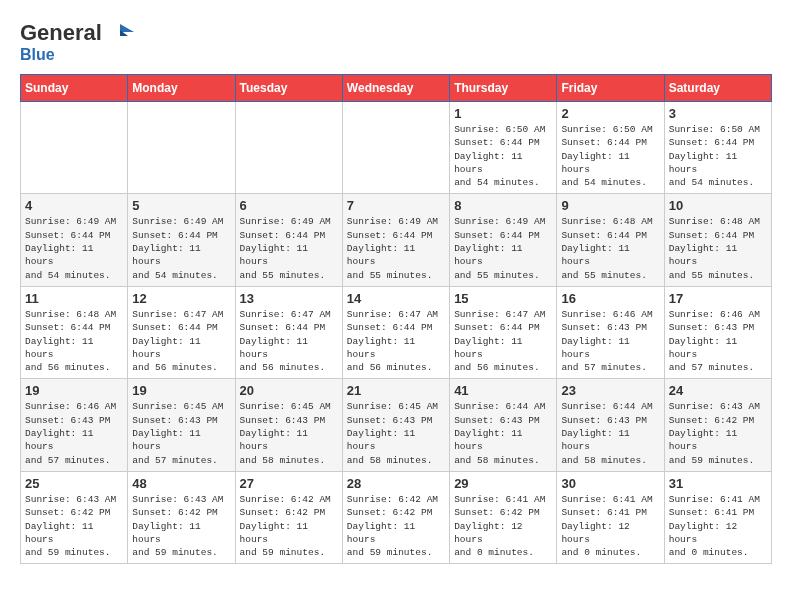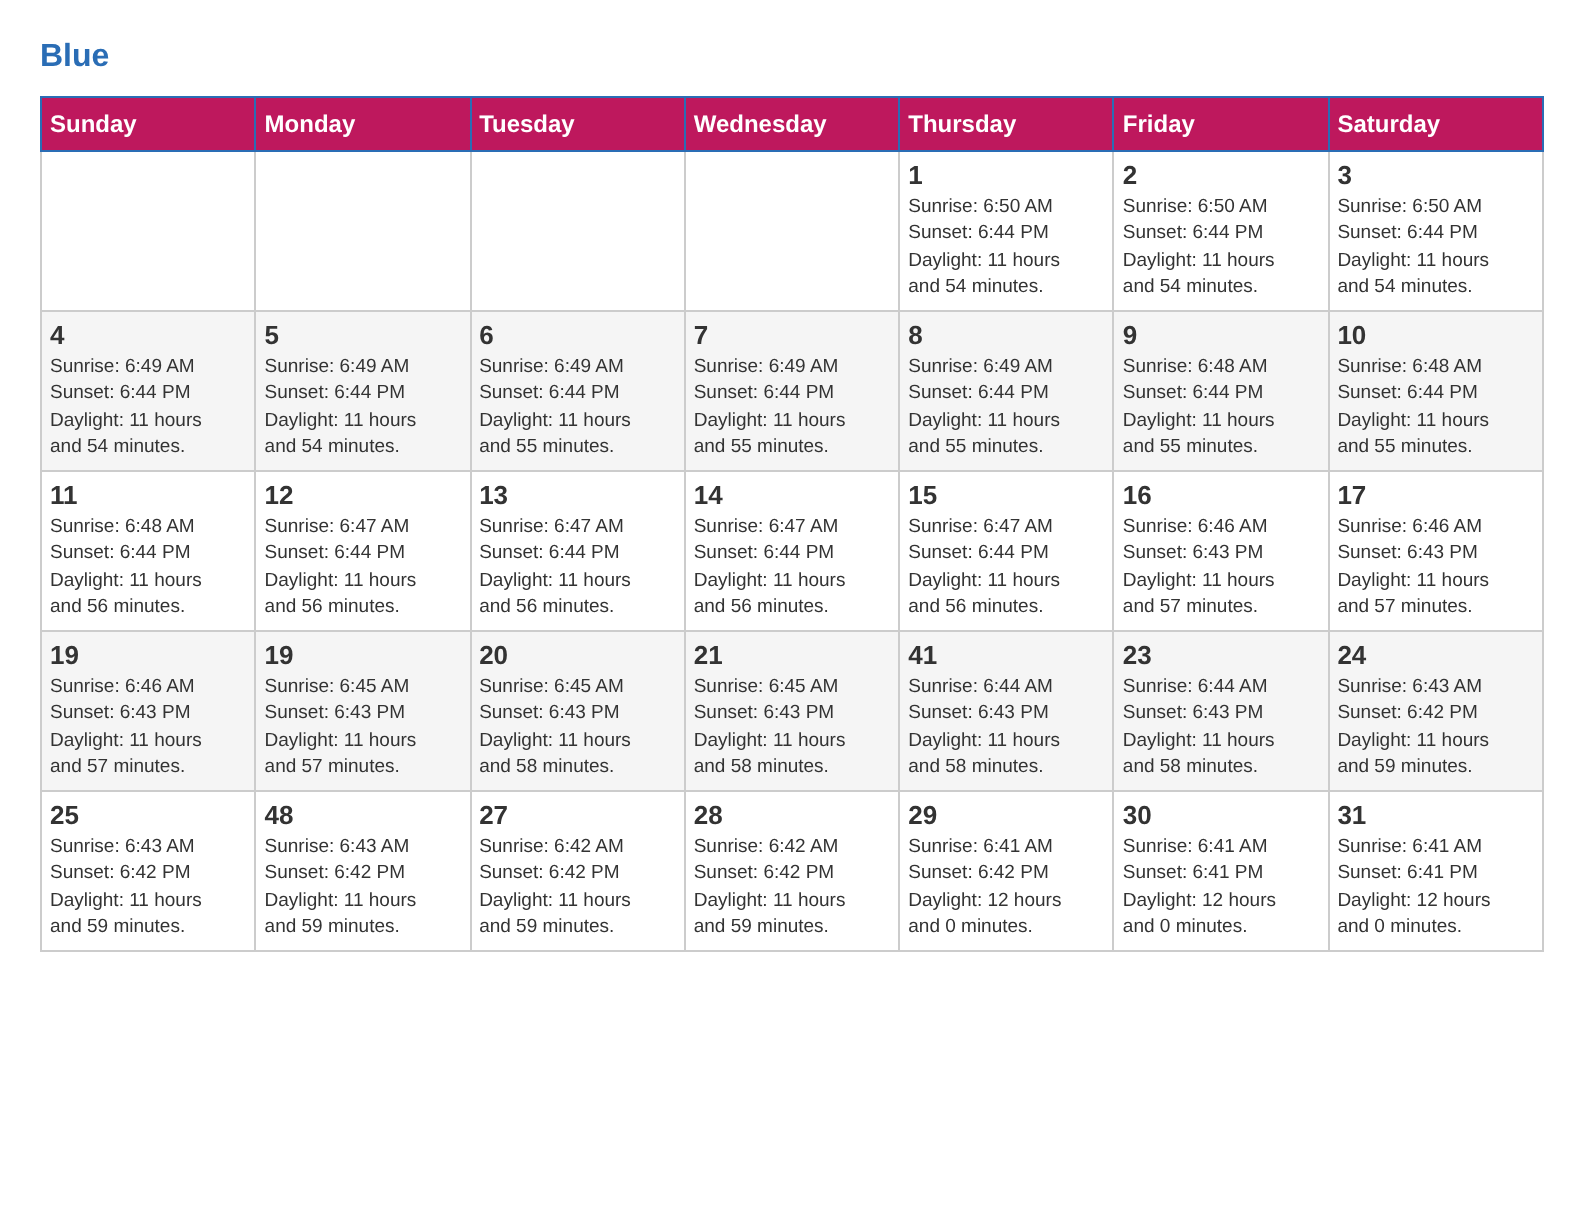--- a/index.html
+++ b/index.html
@@ -37,21 +37,21 @@
     .location-title {
       font-size: 18px;
       color: #333;
     }
     table {
       width: 100%;
       border-collapse: collapse;
       table-layout: fixed;
     }
     thead th {
-      background-color: #be185d;
+      background-color: #ef4444;
       color: #fff;
       font-size: 12px;
       font-weight: bold;
       padding: 6px 4px;
       text-align: left;
       border: 1px solid #2a6db5;
     }
     tbody td {
       border: 1px solid #ccc;
       vertical-align: top;
@@ -68,30 +68,38 @@
       font-size: 13px;
       font-weight: bold;
       color: #333;
       display: block;
       margin-bottom: 2px;
     }
     .day-info {
       font-size: 9.5px;
       color: #333;
       line-height: 1.4;
+      font-family: Liberation Mono, monospace;
     }
     .empty-cell {
       background: #fff !important;
     }
   </style>
 </head>
 <body>
 
 <div class="header">
   <div class="logo">
+    <div class="logo-row">
+      <span style="font-size:22px;font-weight:bold;color:#333;">General</span>
+      <svg width="28" height="22" viewBox="0 0 28 22" style="margin-left:2px;">
+        <polygon points="14,2 28,10 14,10" fill="#2a6db5"></polygon>
+        <polygon points="14,8 22,14 14,14" fill="#1a4a8a"></polygon>
+      </svg>
+    </div>
     <div>
       <span style="font-size:16px;font-weight:bold;color:#2a6db5;">Blue</span>
     </div>
   </div>
   <div class="title-block">
     <div class="month-title"></div>
     <div class="location-title"></div>
   </div>
 </div>
 

